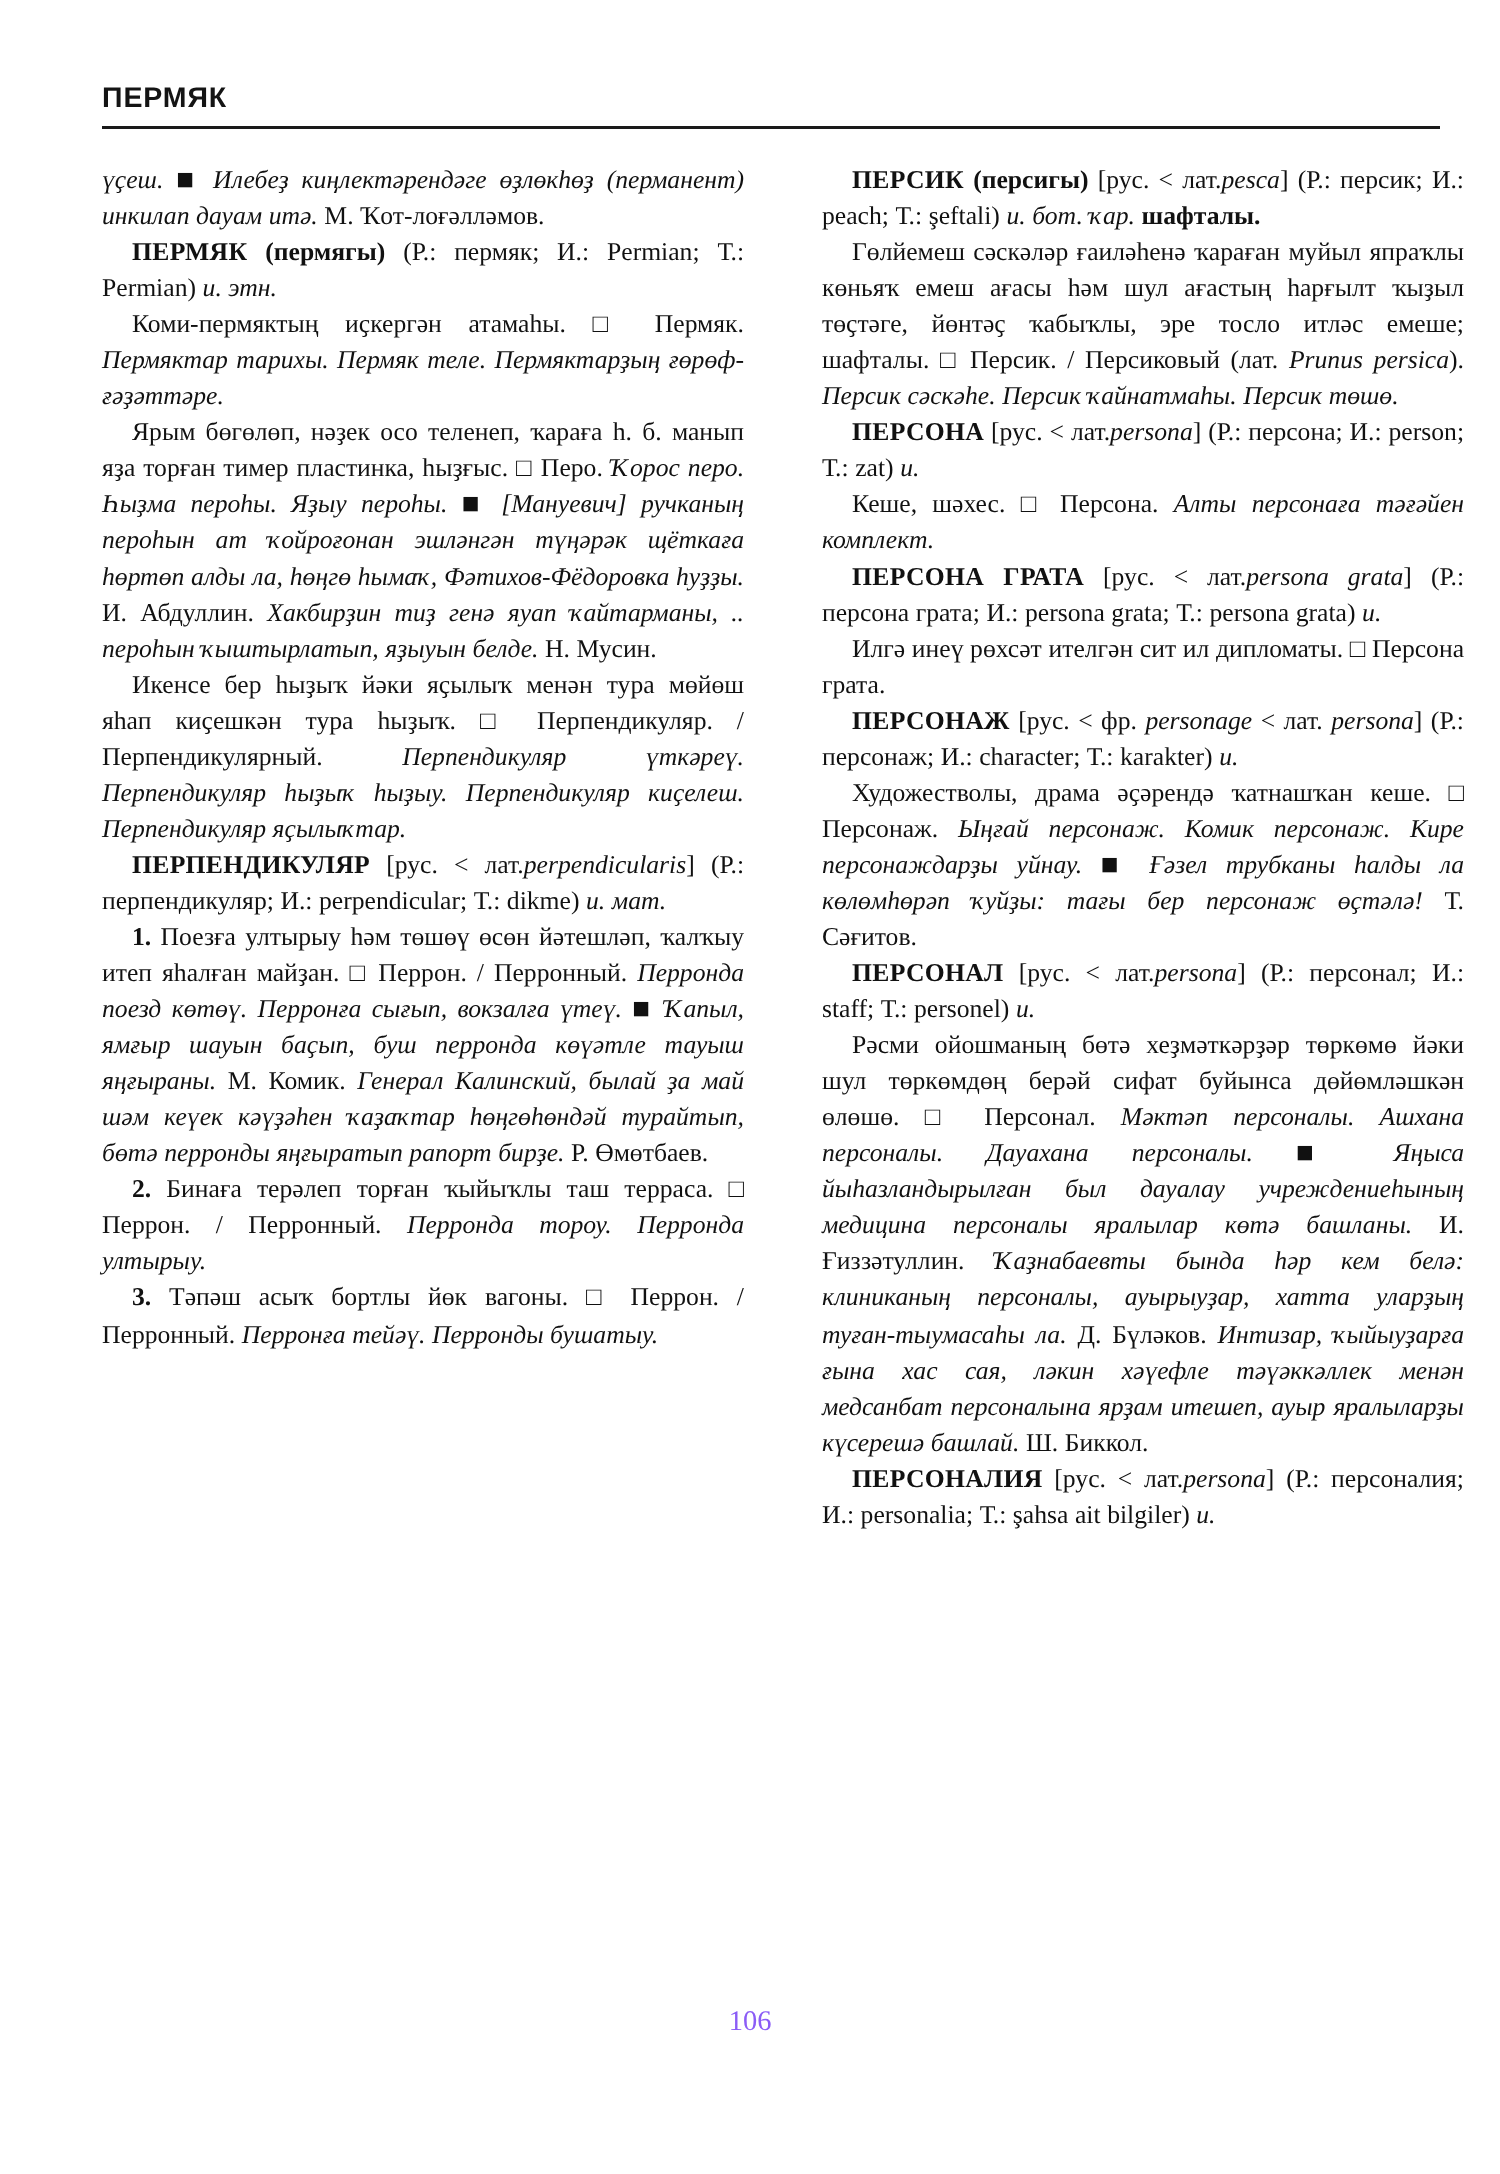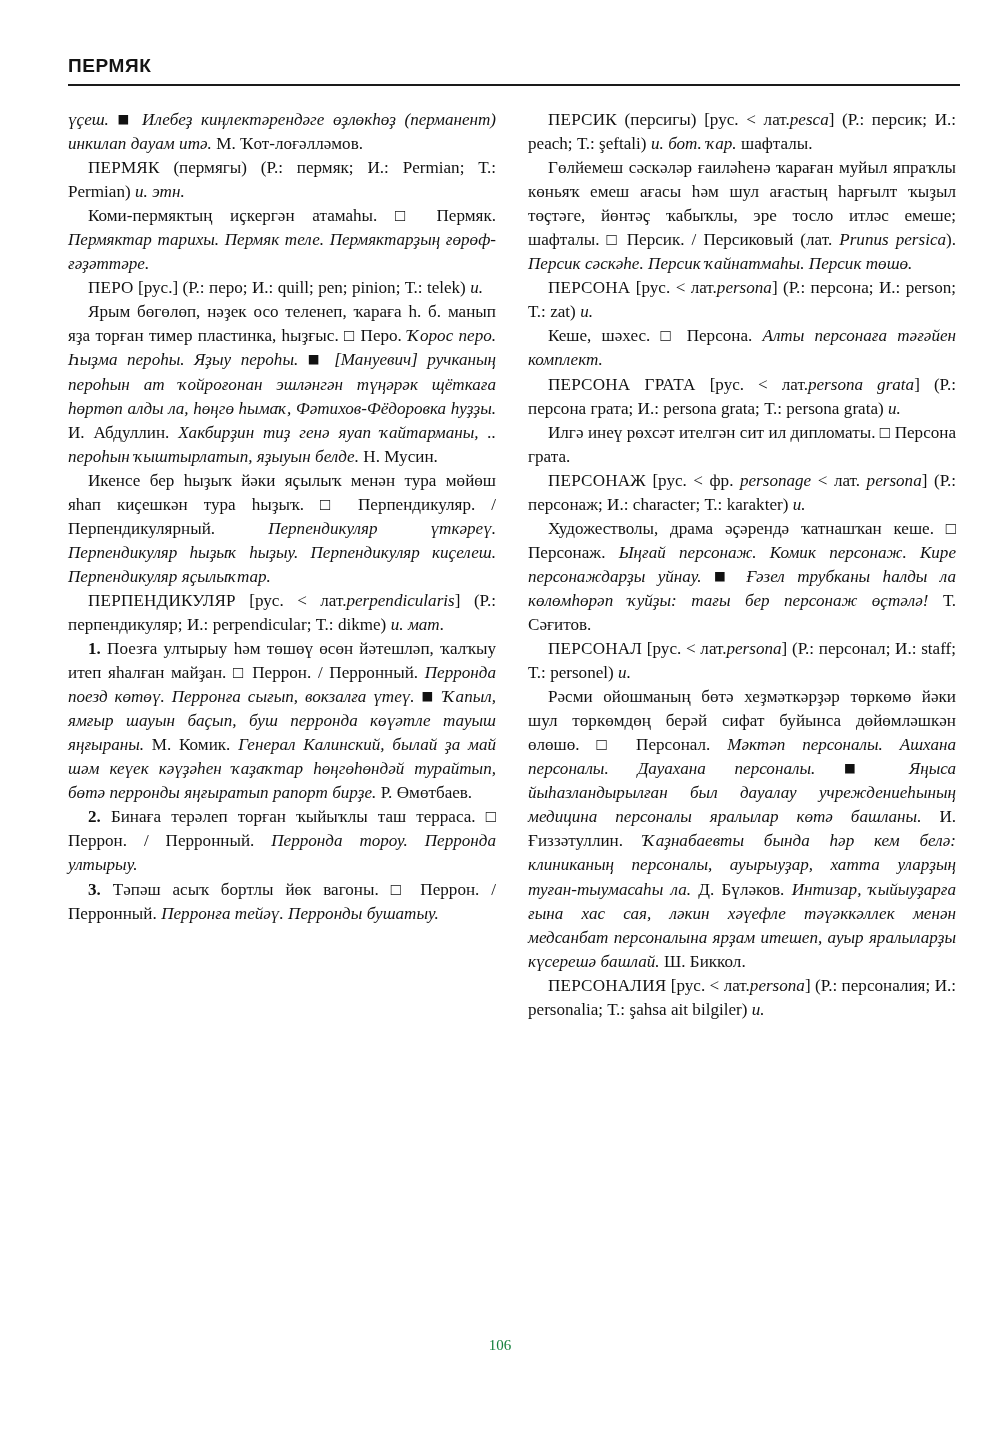--- a/index.html
+++ b/index.html
@@ -47,37 +47,37 @@
   .columns {
     display: flex;
     flex-direction: row;
     align-items: flex-start;
     width: 892px;
   }
   .col {
     width: 428px;
     flex: 0 0 428px;
   }
-  .col.left { margin-right: 32px; }
+  .col.left { margin-right: 52px; }
 
   
   .p {
     margin: 0;
     font-size: 17.1px;
     line-height: 24.05px;
     text-align: justify;
     text-justify: inter-word;
     hyphens: manual;
     word-spacing: 0.1px;
   }
   .p.ind { text-indent: 20px; }
   .p.noind { text-indent: 0; }
 
   b, .hw {
-    font-weight: normal;
+    font-weight: bold;
   }
   .hw {
     letter-spacing: 0.2px;
   }
   i, .it { font-style: italic; }
   .lat { font-style: italic; }
   .sqf {
     font-family: "DejaVu Sans", sans-serif;
     font-size: 12.5px;
     line-height: 1;
@@ -86,22 +86,22 @@
   }
   .num { font-weight: bold; }
 
   
   .folio {
     position: absolute;
     left: 0;
     top: 1337px;
     width: 1000px;
     text-align: center;
-    font-size: 15px;
-    color: #15803d;
+    font-size: 19px;
+    color: #8b5cf6;
   }
 </style>
 </head>
 <body>
 
 <div id="page">
 
   <div class="runhead">ПЕРМЯК</div>
   <div class="rule"></div>
 
@@ -121,26 +121,20 @@
         <b>(пермягы)</b>
         <span>(Р.: пермяк; И.: Permian; Т.: Permian)</span>
         <i>и. этн.</i>
       </p>
       <p class="p ind">
         <span>Коми-пермяктың иҫкергән атамаһы.</span>
         <span>□ Пермяк.</span>
         <i>Пермяктар тарихы. Пермяк теле. Пермяктарҙың ғөрөф-ғәҙәттәре.</i>
       </p>
 
-      <p class="p ind">
-        <b class="hw">ПЕРО</b>
-        <span>[рус.]</span>
-        <span>(Р.: перо; И.: quill; pen; pinion; Т.: telek)</span>
-        <i>и.</i>
-      </p>
       <p class="p ind">
         <span>Ярым бөгөлөп, нәҙек осо теленеп, ҡараға һ. б. манып яҙа торған тимер пластинка, һыҙғыс.</span>
         <span>□ Перо.</span>
         <i>Ҡорос перо. Һыҙма пероһы. Яҙыу пероһы.</i>
         <span class="sqf">■</span>
         <i>[Мануевич] ручканың пероһын ат ҡойроғонан эшләнгән түңәрәк щёткаға һөртөп алды ла, һөңгө һымаҡ, Фәтихов-Фёдоровка һуҙҙы.</i>
         <span>И. Абдуллин.</span>
         <i>Хакбирҙин тиҙ генә яуап ҡайтарманы, .. пероһын ҡыштырлатып, яҙыуын белде.</i>
         <span>Н. Мусин.</span>
       </p>

